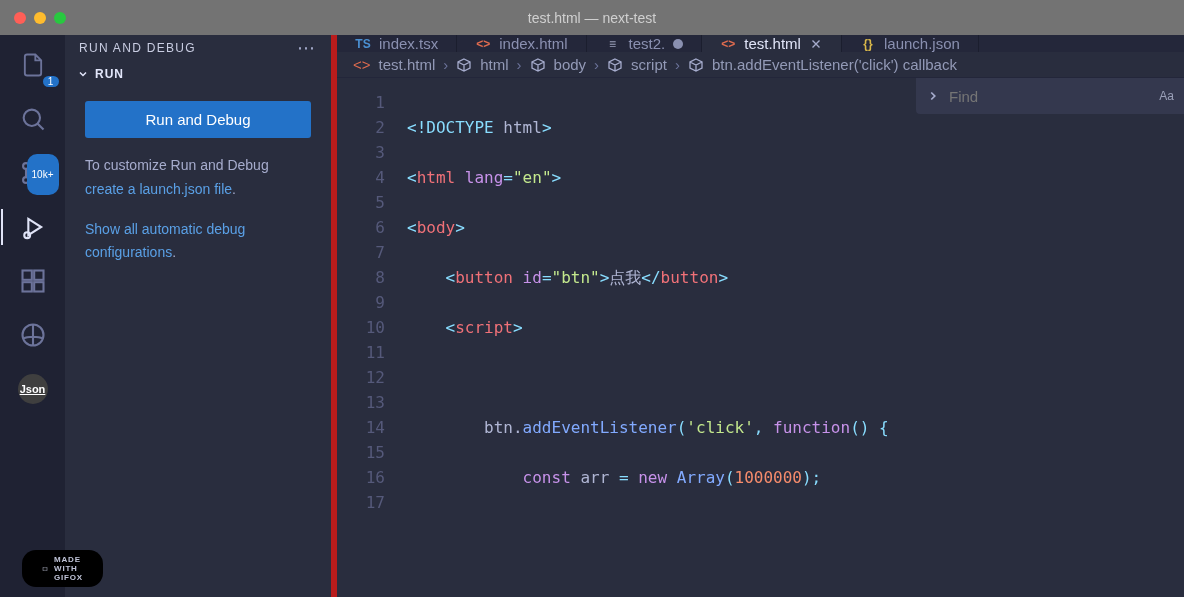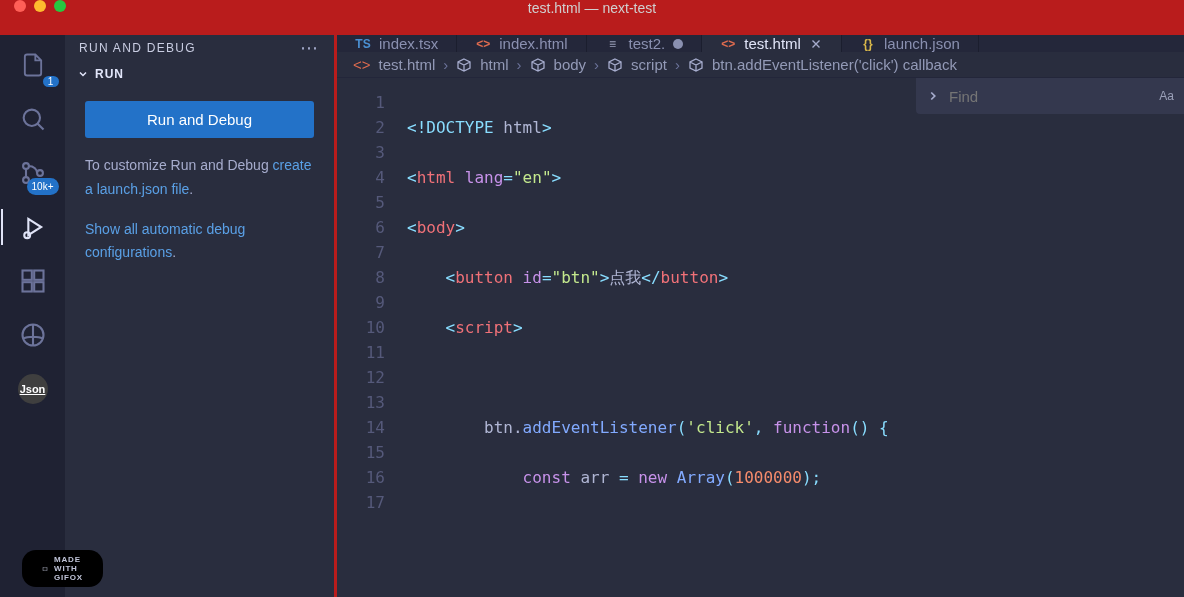--- a/index.html
+++ b/index.html
@@ -7,22 +7,23 @@
   font-family: -apple-system, "SF Pro Text", "Segoe UI", Arial, sans-serif;
   background: #292d3e;
   color: #a6accd;
   width: 1184px;
   height: 597px;
   overflow: hidden;
   font-size: 13px;
 }
 .titlebar {
   height: 35px;
-  background: #b91c1c;
+  background: #737373;
   display: flex;
+  align-items: center;
   position: relative;
 }
 .traffic-lights {
   display: flex;
   gap: 8px;
   padding-left: 14px;
 }
 .tl { width: 12px; height: 12px; border-radius: 50%; }
 .tl.red { background:#ff5f57; }
 .tl.yellow { background:#febc2e; }
@@ -62,21 +63,21 @@
   position:absolute;
   left:-16px; top:-2px; bottom:-2px;
   width:2px; background:#e0e4f7;
 }
 .badge {
   position:absolute;
   bottom:-6px; right:-10px;
   background:#2372c8;
   color:#fff;
   font-size:10px;
-  padding:3px 5px;
+  padding:15px 5px;
   border-radius:10px;
   white-space:nowrap;
 }
 .badge.sm {
   font-size:10px; padding:0 5px; min-width:16px; text-align:center;
 }
 .json-badge {
   width:30px;height:30px;border-radius:50%;
   background:#3f3f3f;color:#fff;font-size:11px;font-weight:600;
   display:flex;align-items:center;justify-content:center;text-decoration:underline;
@@ -87,21 +88,21 @@
   background:#000000;
   border-radius:14px;
   padding:5px 12px 5px 20px;
   display:flex;align-items:center;gap:6px;
   color:#c0c4d8;
   font-size:8px;font-weight:700;letter-spacing:0.8px;
 }
 .sidebar {
   width: 272px;
   background:#292d3e;
-  border-right:3px solid #b91c1c;
+  border-right:6px solid #b91c1c;
   display:flex;
   flex-direction:column;
 }
 .sidebar-header{
   display:flex;align-items:center;justify-content:space-between;
   padding:6px 14px;
   color:#c9cde2;font-size:12px;letter-spacing:1.3px;
 }
 .dots { color:#a6accd; font-size:18px; letter-spacing:2px; cursor:pointer; line-height:10px;}
 .run-section-hdr{

